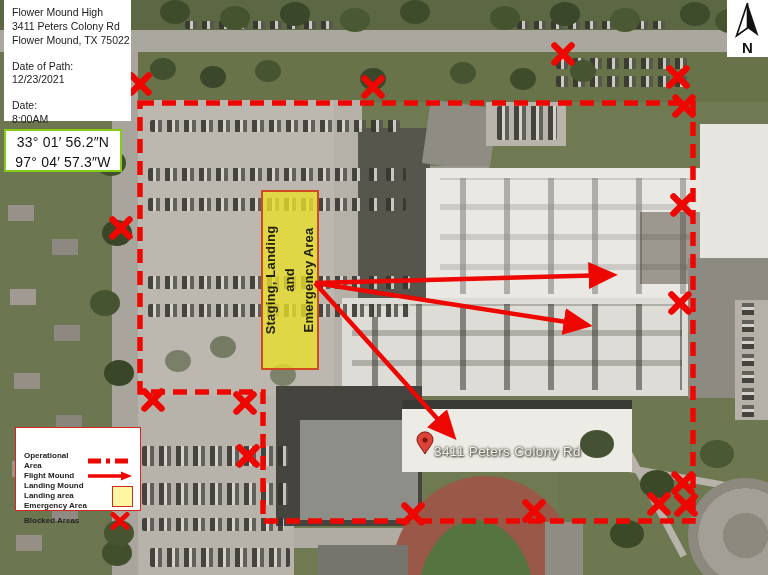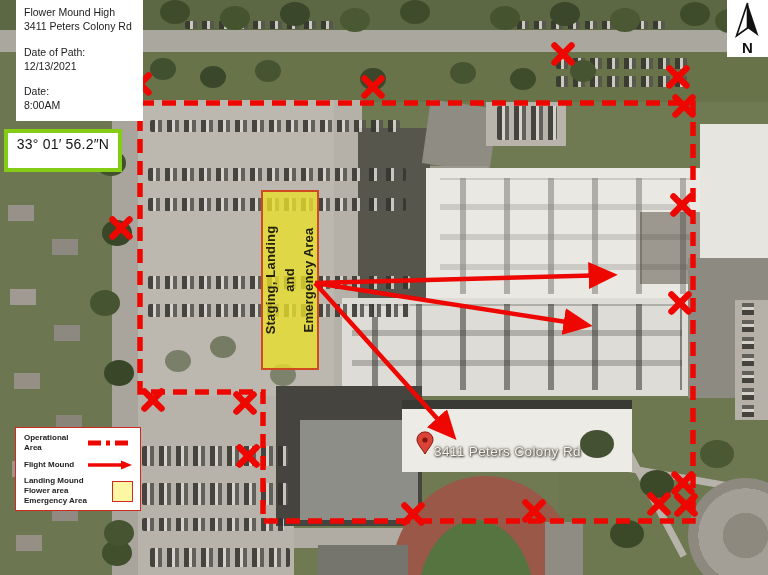--- a/index.html
+++ b/index.html
@@ -20,29 +20,29 @@
   .xm line{stroke:#ee0700;stroke-width:6.5;stroke-linecap:round;}
   
   .staging{background:rgba(233,222,44,.8);border:2px solid #d1491f;box-sizing:border-box;}
   .staging-label{position:absolute;left:290px;top:280px;width:196px;
       transform:translate(-50%,-50%) rotate(-90deg);text-align:center;
       font-size:13px;font-weight:600;color:#23210a;line-height:1.45;letter-spacing:.2px;}
   
   .street-label{color:#f4f2ea;font-size:13.5px;letter-spacing:.4px;
       text-shadow:0 0 3px #55544a,0 0 2px #55544a,1px 1px 2px #45443c;}
   
-  .infobox{left:16px;top:0;width:127px;height:121px;background:#fff;color:#1c1c1c;
+  .infobox{left:4px;top:0;width:127px;height:121px;background:#fff;color:#1c1c1c;
       font-size:10.5px;line-height:1.32;padding:6px 0 0 8px;box-sizing:border-box;}
   .infobox p{margin:0;}
   .infobox .gap{height:12px;}
-  .coordbox{left:4px;top:129px;width:118px;height:43px;background:#fff;border:4px solid #84cc16;
+  .coordbox{left:4px;top:129px;width:118px;height:43px;background:#fff;border:2px solid #84cc16;
       color:#141414;font-size:14px;font-weight:500;text-align:center;line-height:1.42;
       padding-top:2px;box-sizing:border-box;letter-spacing:.2px;}
   .legend{left:15px;top:427px;width:126px;height:84px;background:#fff;border:1.5px solid #d02a20;
-      box-sizing:border-box;padding:5px 7px 4px 8px;display:flex;flex-direction:column;justify-content:space-between;}
+      box-sizing:border-box;padding:23px 7px 4px 8px;display:flex;flex-direction:column;justify-content:space-between;}
   .lg-row{display:flex;align-items:center;justify-content:space-between;}
   .lg-label{font-size:8px;font-weight:700;color:#232323;line-height:1.25;}
   .lg-square{width:21px;height:21px;background:#fdf6a2;border:1.5px solid #d02a20;box-sizing:border-box;}
   .northbox{left:727px;top:0;width:41px;height:57px;background:#fff;text-align:center;}
   .northbox text{font-size:15px;font-weight:600;fill:#111;}
 </style>
 </head>
 <body>
 
 <div class="stage">
@@ -197,53 +197,64 @@
         <line x1="674.5" y1="474.5" x2="691.5" y2="491.5"></line>
         <line x1="674.5" y1="491.5" x2="691.5" y2="474.5"></line>
       </g>
     </svg>
 
   <div class="abs street-label" style="left:434px;top:444px;">3411 Peters Colony Rd</div>
 
   <div class="abs infobox">
     <p>Flower Mound High</p>
     <p>3411 Peters Colony Rd</p>
+    <p>Flower Mound, TX 75022</p>
     <div class="gap"></div>
     <p>Date of Path:</p>
-    <p>12/13/2021</p>
+    <p>12/23/2021</p>
     <div class="gap"></div>
     <p>Date:</p>
     <p>8:00AM</p>
   </div>
 
   <div class="abs coordbox">
     <div>33° 01′ 56.2″N</div>
+    <div>97° 04′ 57.3″W</div>
   </div>
 
   <div class="abs legend">
     <div class="lg-row">
       <span class="lg-label">Operational Area</span>
       <svg width="46" height="8">
           <line x1="1" y1="4" x2="45" y2="4" stroke="#ee0700" stroke-width="5" stroke-dasharray="13 5 4 5"></line>
         </svg>
     </div>
     <div class="lg-row">
       <span class="lg-label">Flight Mound</span>
       <svg width="46" height="10">
           <line x1="1" y1="5" x2="36" y2="5" stroke="#ee0700" stroke-width="3.5"></line>
           <polygon points="34,0.5 45,5 34,9.5" fill="#ee0700"></polygon>
         </svg>
     </div>
     <div class="lg-row">
       <span class="lg-label">
         <span style="display:block">Landing Mound</span>
-        <span style="display:block">Flower area</span>
+        <span style="display:block">Landing area</span>
         <span style="display:block">Emergency Area</span>
       </span>
       <div class="lg-square"></div>
+    </div>
+    <div class="lg-row">
+      <span class="lg-label">Blocked Areas</span>
+      <svg width="26" height="20">
+          <g stroke="#ee0700" stroke-width="5" stroke-linecap="round">
+            <line x1="6" y1="3.5" x2="20" y2="16.5"></line>
+            <line x1="6" y1="16.5" x2="20" y2="3.5"></line>
+          </g>
+        </svg>
     </div>
   </div>
 
   <div class="abs northbox">
     <svg width="41" height="57">
       <path d="M20.5,3 L9.5,36 L20.5,28 Z" fill="#fff" stroke="#111" stroke-width="1.6"></path>
       <path d="M20.5,3 L31.5,36 L20.5,28 Z" fill="#111"></path>
       <text x="20.5" y="53" text-anchor="middle">N</text>
     </svg>
   </div>

